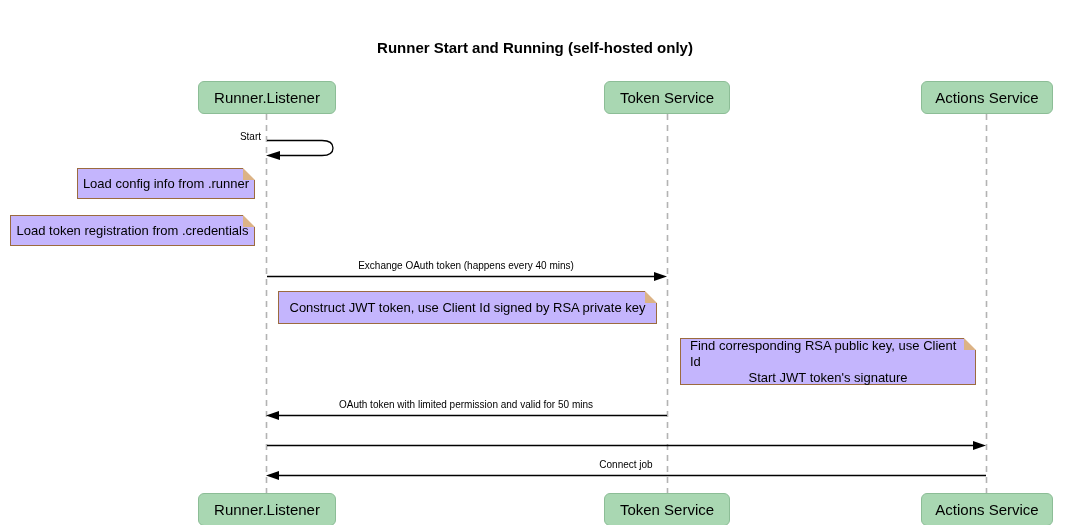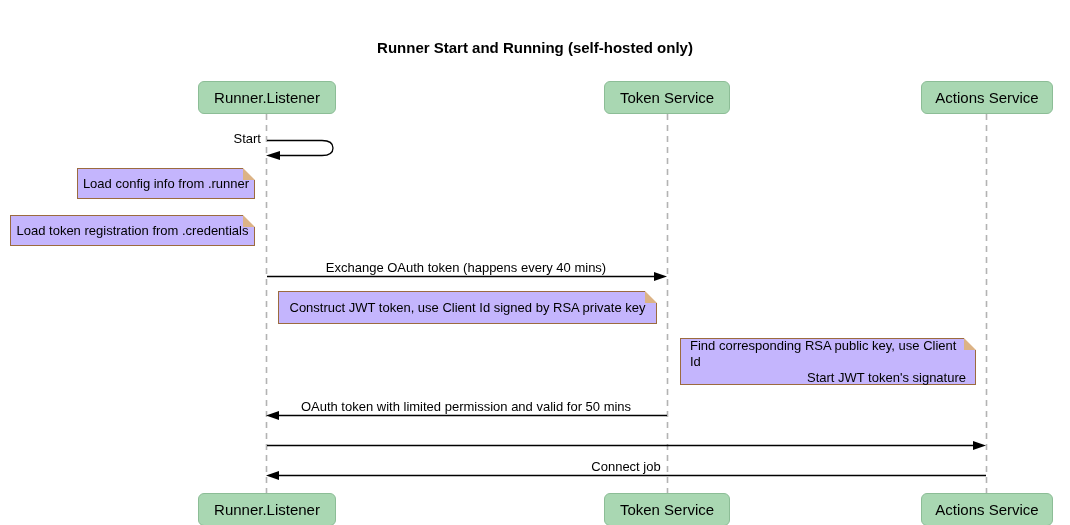--- a/index.html
+++ b/index.html
@@ -18,28 +18,28 @@
     display:flex;align-items:center;justify-content:center;
     font-size:15px;white-space:nowrap;
   }
   .note{
     position:absolute;box-sizing:border-box;
     background:#c4b5fd;border:1px solid #9c6b3f;
     font-size:13px;display:flex;flex-direction:column;justify-content:center;
     line-height:16px;
   }
   .note.center{align-items:center;text-align:center;}
-  .note.left{align-items:flex-end;text-align:left;padding-left:9px;padding-right:9px;}
+  .note.left{align-items:center;text-align:left;padding-left:9px;padding-right:9px;}
   .note .fold{
     content:"";position:absolute;top:-1px;right:-1px;width:0;height:0;
     border-style:solid;border-width:0 12px 12px 0;
     border-color:#ffffff #ffffff #dcb386 #dcb386;
   }
   .msg-label{
-    position:absolute;font-size:13px;white-space:nowrap;transform:translateX(-50%);
+    position:absolute;font-size:10px;white-space:nowrap;transform:translateX(-50%);
   }
   .msg-label.right-anchored{transform:none;text-align:right;}
 </style>
 </head>
 <body>
 
 <div class="canvas">
 
   <svg class="layer" width="1070" height="525" viewBox="0 0 1070 525">
 

